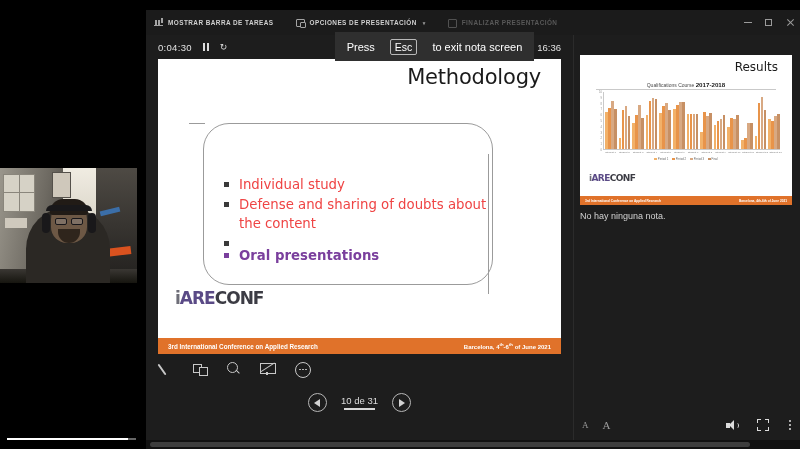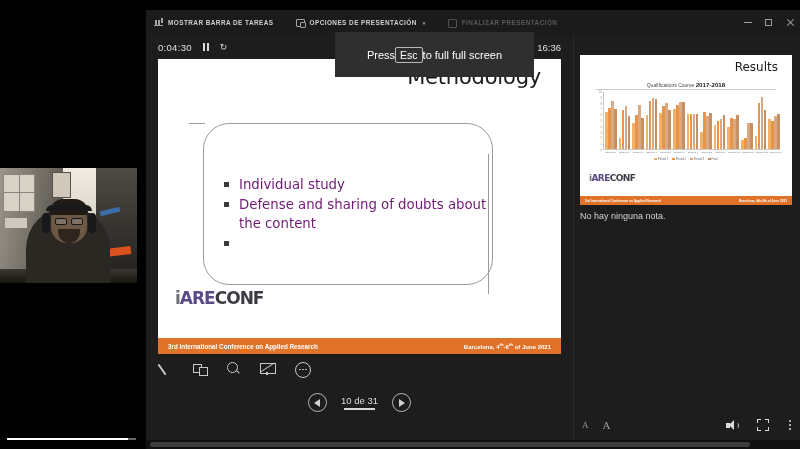--- a/index.html
+++ b/index.html
@@ -85,23 +85,23 @@
   .wctrl div { width: 21px; height: 25px; display: flex; align-items: center; justify-content: center;
                color: #9b9b9b; font-size: 8px; }
   .wc-min { width: 8px; height: 1px; background: #9b9b9b; }
   .wc-max { width: 7px; height: 7px; border: 1px solid #9b9b9b; }
   .wc-close { position: relative; width: 8px; height: 8px; }
   .wc-close::before, .wc-close::after { content:""; position: absolute; left: 0; top: 3px;
                                         width: 9px; height: 1px; background: #9b9b9b; }
   .wc-close::before { transform: rotate(45deg); }
   .wc-close::after { transform: rotate(-45deg); }
 
-  .esc-toast { position: absolute; left: 189px; top: 22px; width: 199px; height: 45px;
+  .esc-toast { position: absolute; left: 189px; top: 22px; width: 199px; height: 29px;
                background: #2f2f2f; display: flex; align-items: center; justify-content: center;
-               gap: 0; color: #fff; font-size: 11px; z-index: 9; }
+               gap: 15px; color: #fff; font-size: 11px; z-index: 9; }
   .esc-key { display: inline-block; border: 1px solid #b9b9b9; border-radius: 2px;
              padding: 0px 4px; font-size: 10.5px; line-height: 14px; }
 
   
   .pres-body { position: absolute; left: 0; top: 25px; right: 0; bottom: 0; background: #1d1d1d; }
 
   .p-left { position: absolute; left: 0; top: 0; width: 427px; bottom: 0; }
   .p-head { display: flex; align-items: center; height: 24px; padding: 0 12px; }
   .p-timer { color: #e2e2e2; font-size: 9.5px; letter-spacing: .3px; }
   .p-ic { margin-left: 11px; color: #dcdcdc; font-size: 9px; display:inline-flex; align-items:center; }
@@ -113,21 +113,21 @@
   .slide-title { position: absolute; right: 20px; top: 6px; font-size: 21px; color: #1a1a1a;
                  font-family: "DejaVu Sans", sans-serif; font-weight: normal; letter-spacing: -.2px; }
   .round-box { position: absolute; left: 45px; top: 64px; width: 290px; height: 162px;
                border: 1px solid #9b9b9b; border-radius: 26px; }
   .stub { position: absolute; left: 31px; top: 64px; width: 16px; height: 1px; background: #9b9b9b; }
   .proc-box { position: absolute; left: 213px; top: 47px; width: 175px; height: 48px;
               background: #79806a; border-radius: 7px; display: flex; align-items: center;
               justify-content: center; color: #fff; font-size: 11.5px; }
   .proc-leg { position: absolute; left: 330px; top: 95px; width: 1px; height: 140px; background: #9b9b9b; }
   .bullets { position: absolute; left: 66px; top: 116px; width: 270px; }
-  .bullet { display: flex; align-items: flex-start; gap: 10px; color: #701a75;
+  .bullet { display: flex; align-items: flex-start; gap: 10px; color: #ef4444;
             font-size: 13.3px; line-height: 19.5px; font-family: "DejaVu Sans", sans-serif; }
   .bullet .sq { width: 5px; height: 5px; background: #3a3a3a; margin-top: 7px; flex: none; }
   .bullet.accent { color: #7a3f9d; font-weight: bold; }
   .bullet.accent .sq { background: #7a3f9d; }
   .logo { position: absolute; left: 17px; bottom: 46px; font-size: 17px; font-weight: bold;
           letter-spacing: -1px; font-family: "DejaVu Sans", sans-serif; }
   .logo .g1 { color: #6e6e78; } .logo .g2 { color: #5a4a86; } .logo .g3 { color: #3c3c44; }
   .foot { position: absolute; left: 0; bottom: 0; width: 100%; height: 16px; background: #e0722a;
           display: flex; align-items: center; padding: 0 10px; }
   .foot-l { color: #fff; font-size: 6.3px; font-weight: bold; }
@@ -285,21 +285,21 @@
           </div>
         <div>
             <span class="wc-close"></span>
           </div>
       </div>
     </div>
 
     <div class="esc-toast">
       <span>Press</span>
       <span class="esc-key">Esc</span>
-      <span>to full full screen</span>
+      <span>to exit nota screen</span>
     </div>
 
     <div class="pres-body">
 
       <div class="p-left">
         <div class="p-head">
           <span class="p-timer">0:04:30</span>
           <span class="p-ic">
               <span class="tm-pause"></span>
             </span>
@@ -317,20 +317,24 @@
             <div class="bullet">
               <span class="sq"></span>
               <span>Individual study</span>
             </div>
             <div class="bullet">
               <span class="sq"></span>
               <span>Defense and sharing of doubts about the content</span>
             </div>
             <div class="bullet">
               <span class="sq"></span>
+            </div>
+            <div class="bullet accent">
+              <span class="sq"></span>
+              <span>Oral presentations</span>
             </div>
           </div>
 
           <div class="logo">
             <span class="g1">i</span><span class="g2">ARE</span><span class="g3">CONF</span>
           </div>
 
           <div class="foot">
             <span class="foot-l">3rd International Conference on Applied Research</span>
             <span class="foot-r"><span>Barcelona, 4</span><sup>th</sup><span>-6</span><sup>th</sup><span> of June 2021</span></span>

